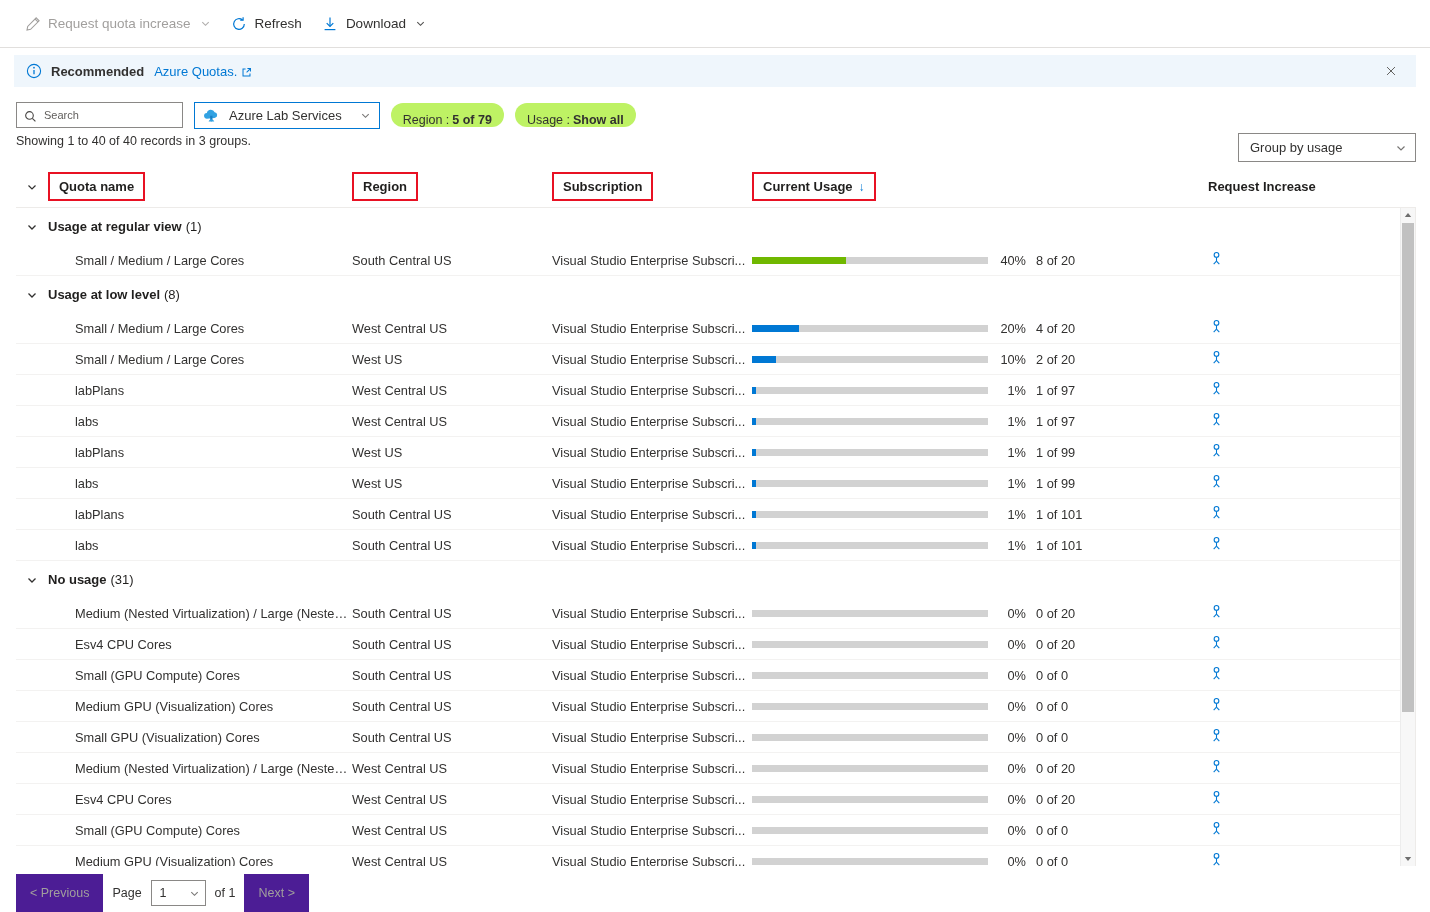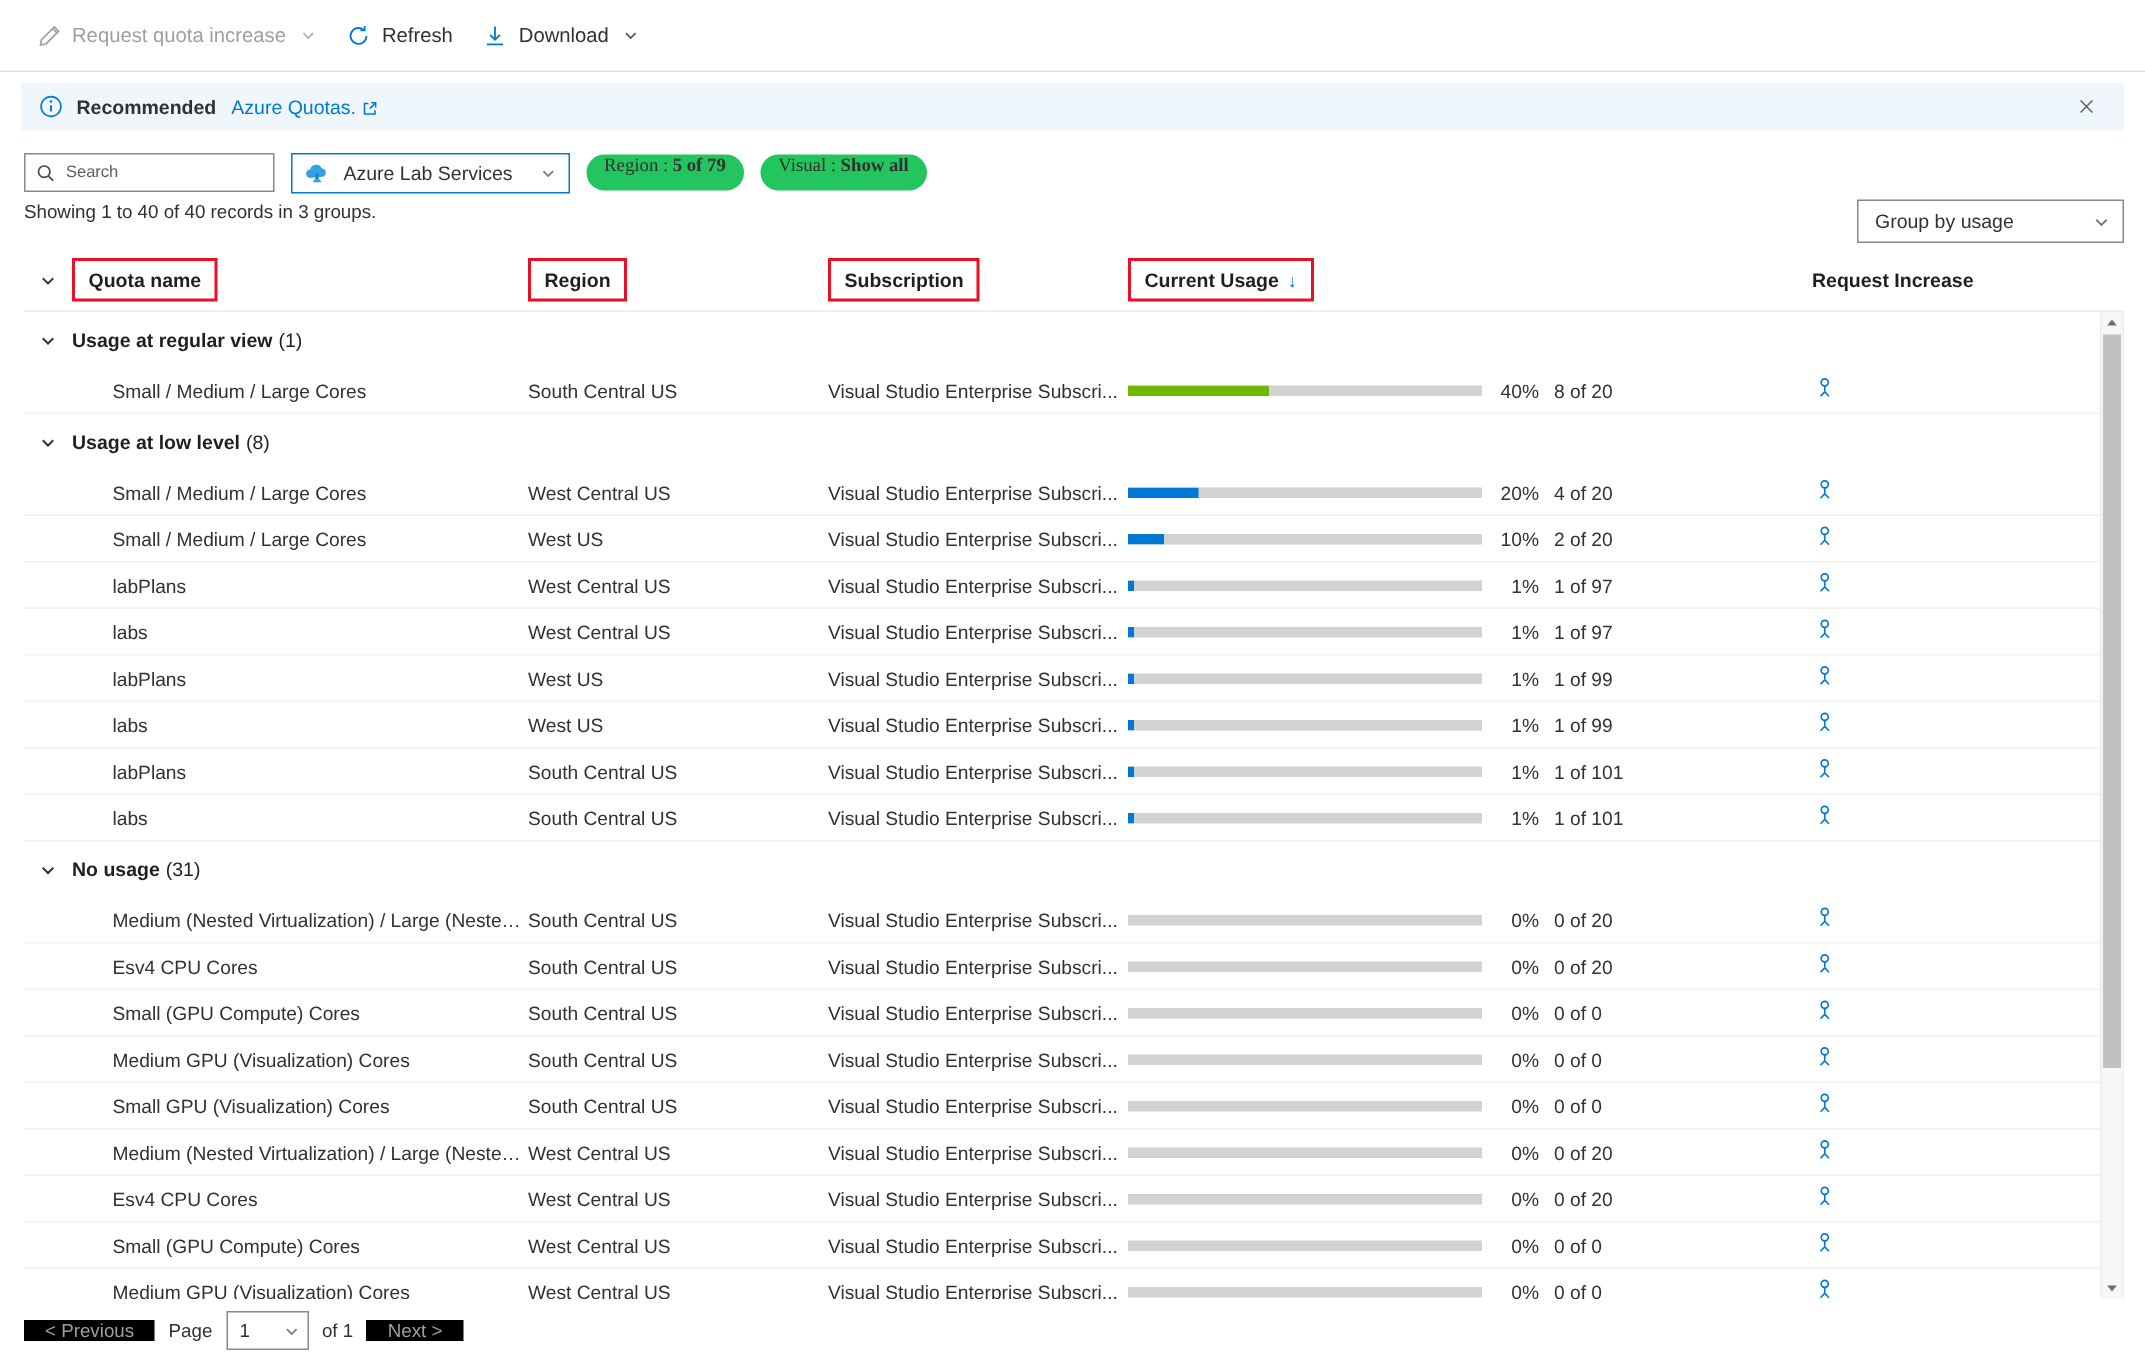--- a/index.html
+++ b/index.html
@@ -81,25 +81,25 @@
     display: flex; align-items: center; gap: 8px;
     padding: 0 8px 0 7px;
     font-size: 13px; cursor: pointer;
   }
   .provider-select .p-ico { width: 19px; height: 19px; flex: 0 0 19px; }
   .provider-select .p-label { flex: 1; white-space: nowrap; }
   .provider-select .caret { margin-left: 10px; color: #605e5c; }
 
   .pill {
     height: 24px; border-radius: 12px;
-    background: #22c55e;
-    display: flex; align-items: flex-start;
+    background: #bef264;
+    display: flex; align-items: flex-end;
     padding: 0 12px;
     font-size: 12.5px; color: #323130;
-    cursor: pointer; white-space: nowrap; font-family: Liberation Serif, serif;
+    cursor: pointer; white-space: nowrap;
   }
   .pill b { font-weight: 700; margin-left: 3px; }
 
   
   .subrow {
     display: flex; align-items: flex-start;
     padding: 0 14px 0 16px;
     height: 32px;
     position: relative;
   }
@@ -189,22 +189,22 @@
     height: 489px; background: #c1c1c1; cursor: pointer;
   }
 
   
   .pager {
     display: flex; align-items: center; gap: 9px;
     padding: 8px 16px 0 16px;
     font-size: 12.5px;
   }
   .pgbtn {
-    height: 14px; padding: 0 14px;
-    background: #000000; color: #a19f9d;
+    height: 38px; padding: 0 14px;
+    background: #4c1d95; color: #a19f9d;
     display: flex; align-items: center;
     cursor: default; white-space: nowrap;
   }
   .pglabel { color: #323130; }
   .pgselect {
     width: 55px; height: 26px;
     border: 1px solid #8a8886; background: #fff;
     display: flex; align-items: center; justify-content: space-between;
     padding: 0 5px 0 8px; cursor: pointer;
   }
@@ -306,21 +306,21 @@
         </svg>
     </span>
   </div>
 
   <div class="pill">
     <span>Region : </span>
     <b>5 of 79</b>
   </div>
 
   <div class="pill">
-    <span>Visual : </span>
+    <span>Usage : </span>
     <b>Show all</b>
   </div>
 </div>
 
 <div class="subrow">
   <span class="showing">Showing 1 to 40 of 40 records in 3 groups.</span>
   <div class="groupby">
     <span>Group by usage</span>
     <span class="caret">
       <svg viewBox="0 0 12 12" width="12" height="12" fill="none" stroke="#605e5c" stroke-width="1.2">

